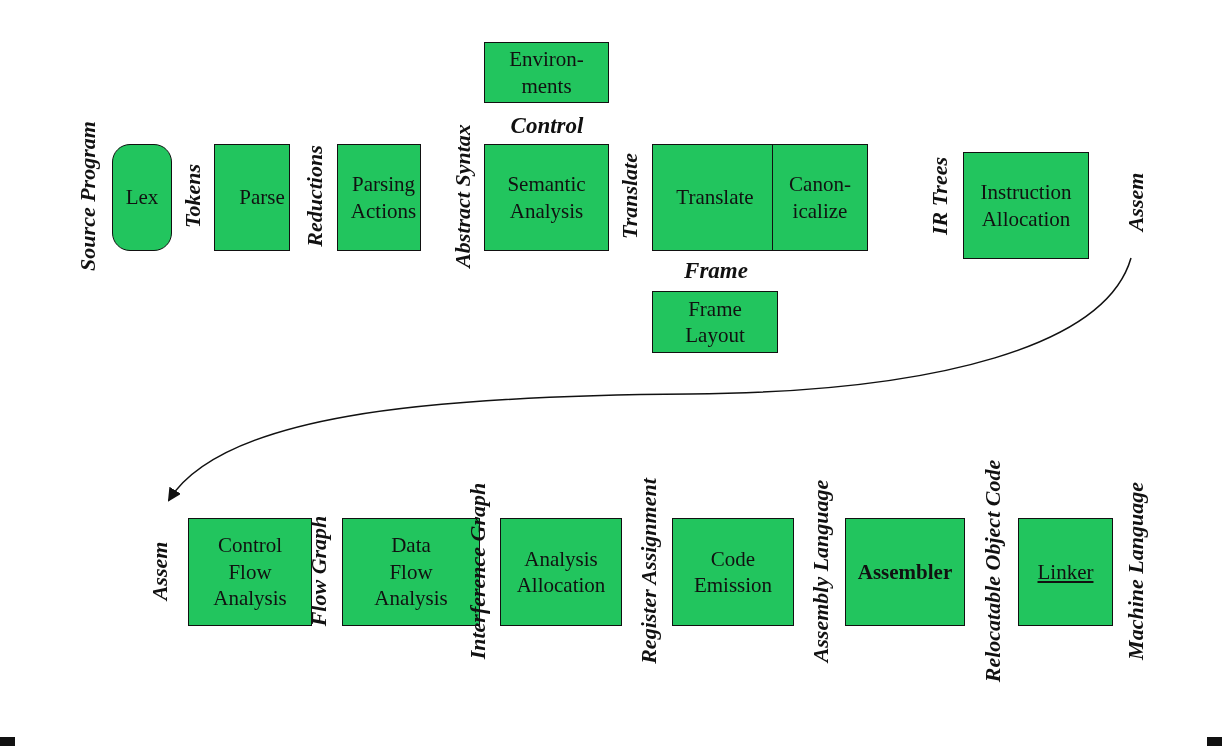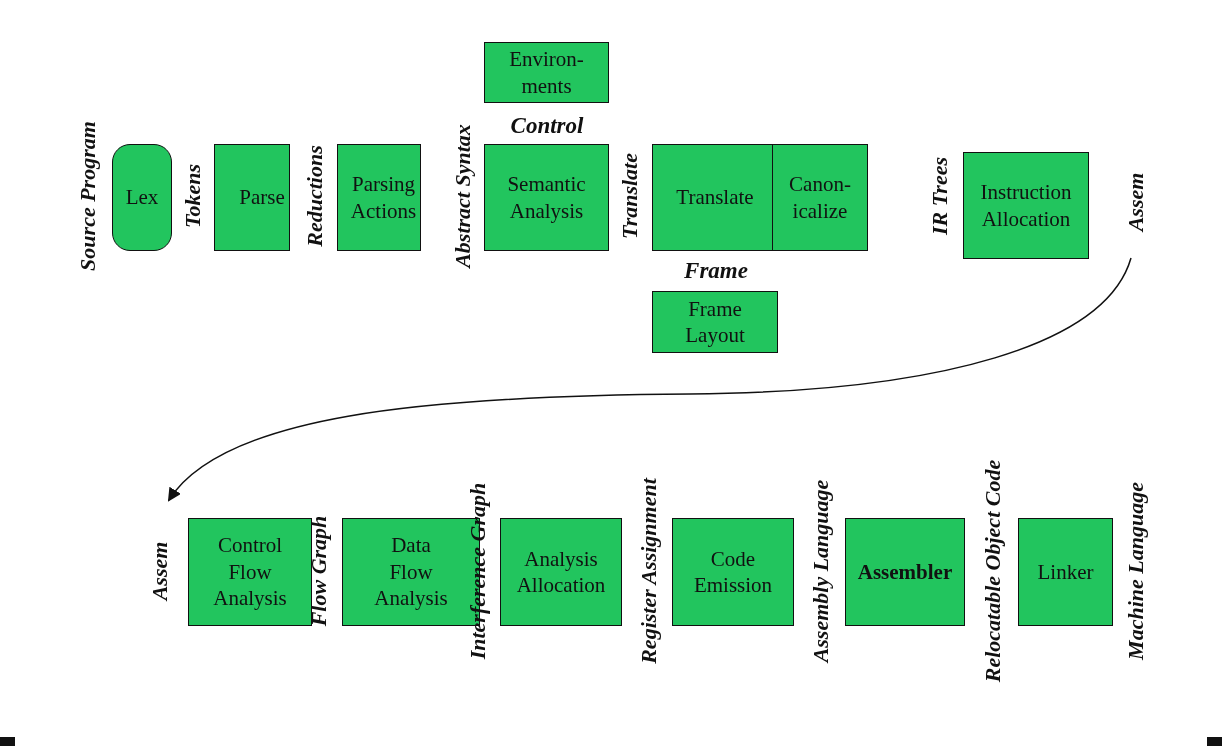--- a/index.html
+++ b/index.html
@@ -163,21 +163,21 @@
   </div>
 
   <div class="vlabel" style="left:821px; top:571px;">Assembly Language</div>
 
   <div class="box" style="left:845px; top:518px; width:120px; height:108px;font-weight:bold;">
     <span>Assembler</span>
   </div>
 
   <div class="vlabel" style="left:993px; top:571px;">Relocatable Object Code</div>
 
-  <div class="box" style="left:1018px; top:518px; width:95px; height:108px;">
+  <div class="box" style="left:1018px; top:518px; width:95px; height:108px;text-decoration:underline;">
     <span>Linker</span>
   </div>
 
   <div class="vlabel" style="left:1136px; top:571px;">Machine Language</div>
 
   <div class="corner-mark left"></div>
   <div class="corner-mark right"></div>
 
 </div>
 

